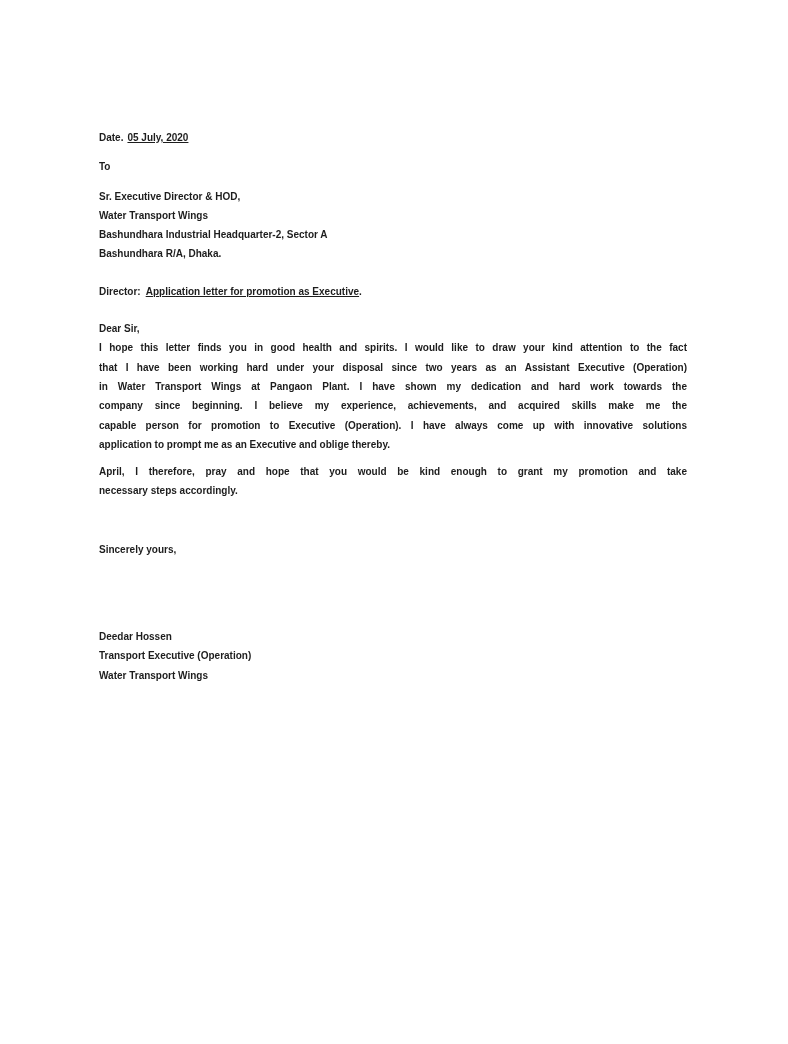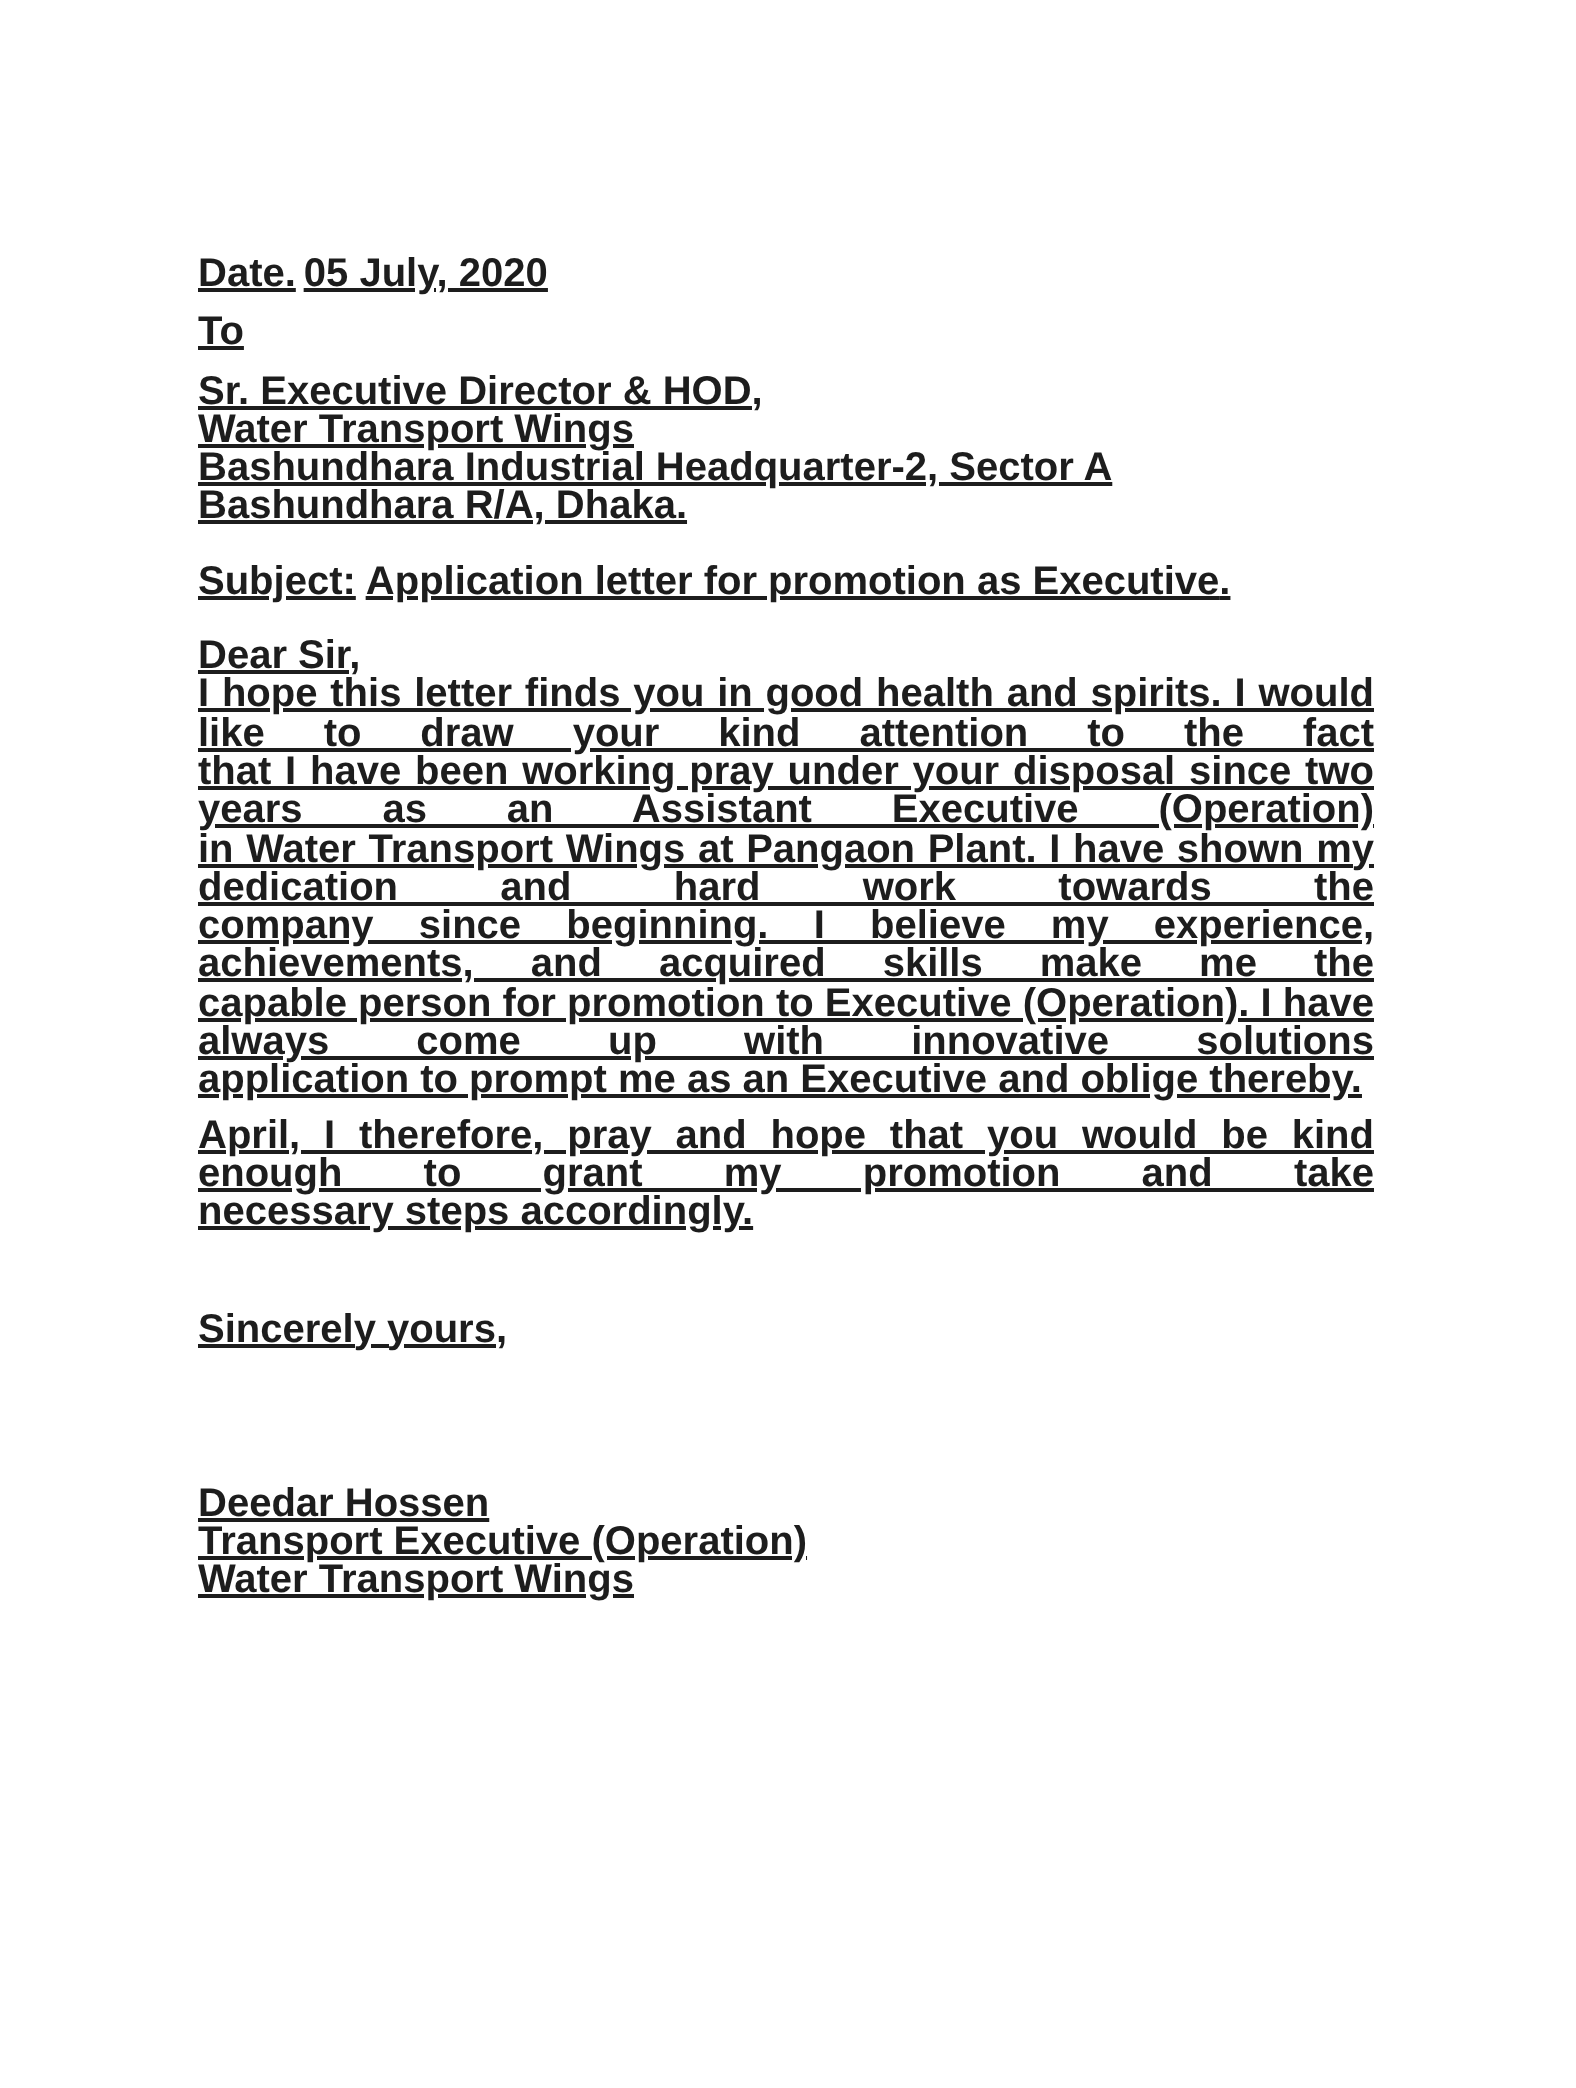--- a/index.html
+++ b/index.html
@@ -14,24 +14,23 @@
     background: #ffffff;
     font-family: "Liberation Sans", sans-serif;
     color: #1d1d1d;
     overflow: hidden;
   }
   .content {
     position: absolute;
     left: 99px;
     top: 128px;
     width: 588px;
-    font-size: 20px;
+    font-size: 10px;
     line-height: 19.3px;
     font-weight: 600;
-    text-decoration: underline;
   }
   .bold { font-weight: 700; }
   .underline { text-decoration: underline; }
   .date-line { margin: 0 0 10px 0; font-weight: 700; }
   .date-value { margin-left: 4px; }
   .to-line { margin: 0 0 10px 0; }
   .recipient-block { margin: 0 0 18px 0; }
   .subject-line { margin: 0 0 18px 0; font-weight: 700; }
   .subject-text { margin-left: 5px; }
   .salutation { font-weight: 700; }
@@ -57,28 +56,28 @@
     <div class="to-line">To</div>
 
     <div class="recipient-block">
       <div class="bold">Sr. Executive Director &amp; HOD,</div>
       <div class="bold">Water Transport Wings</div>
       <div>Bashundhara Industrial Headquarter-2, Sector A</div>
       <div>Bashundhara R/A, Dhaka.</div>
     </div>
 
     <div class="subject-line">
-      <span>Subject:</span><span class="subject-text underline">Application letter for promotion as Executive</span><span>.</span>
+      <span>Director:</span><span class="subject-text underline">Application letter for promotion as Executive</span><span>.</span>
     </div>
 
     <div class="salutation">Dear Sir,</div>
 
     <div class="para">
       <div class="jl">I hope this letter finds you in good health and spirits. I would like to draw your kind attention to the fact</div>
-      <div class="jl">that I have been working pray under your disposal since two years as an Assistant Executive (Operation)</div>
+      <div class="jl">that I have been working hard under your disposal since two years as an Assistant Executive (Operation)</div>
       <div class="jl">in Water Transport Wings at Pangaon Plant. I have shown my dedication and hard work towards the</div>
       <div class="jl">company since beginning. I believe my experience, achievements, and acquired skills make me the</div>
       <div class="jl">capable person for promotion to Executive (Operation). I have always come up with innovative solutions</div>
       <div>application to prompt me as an Executive and oblige thereby.</div>
     </div>
 
     <div class="para para-2">
       <div class="jl">April, I therefore, pray and hope that you would be kind enough to grant my promotion and take</div>
       <div>necessary steps accordingly.</div>
     </div>

